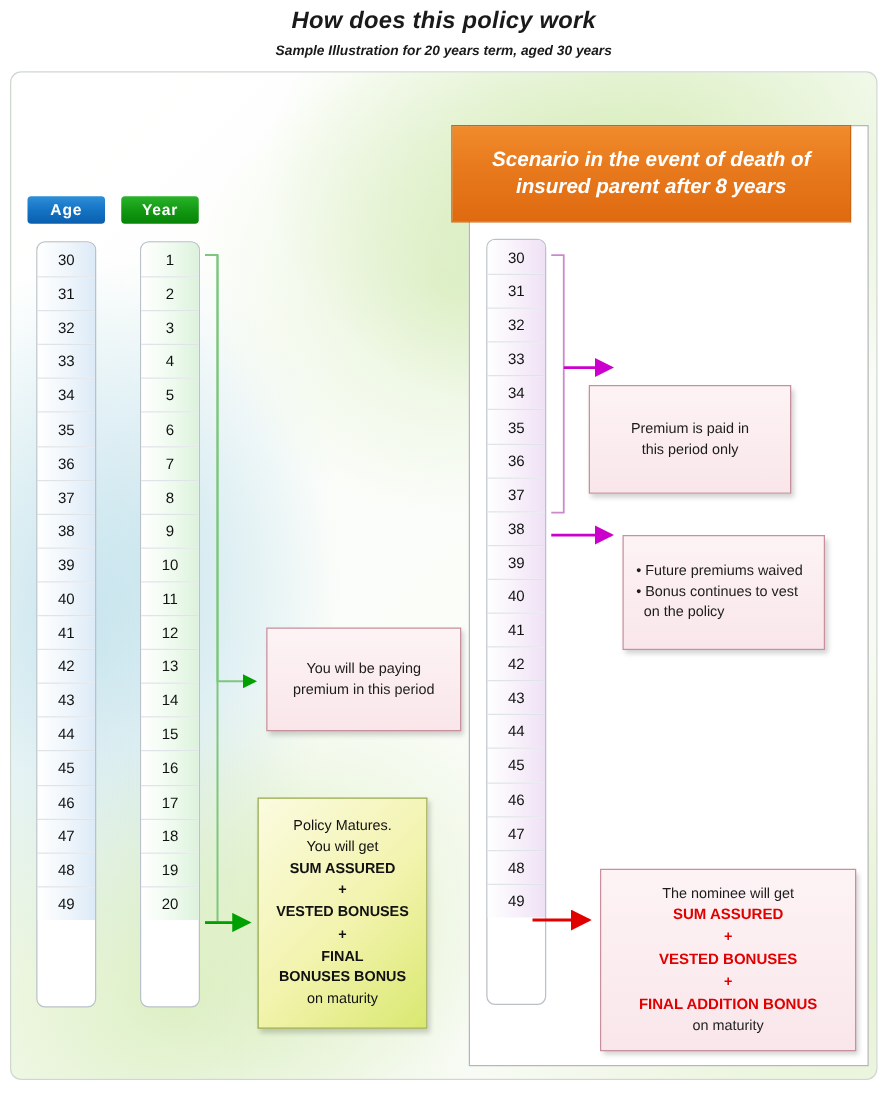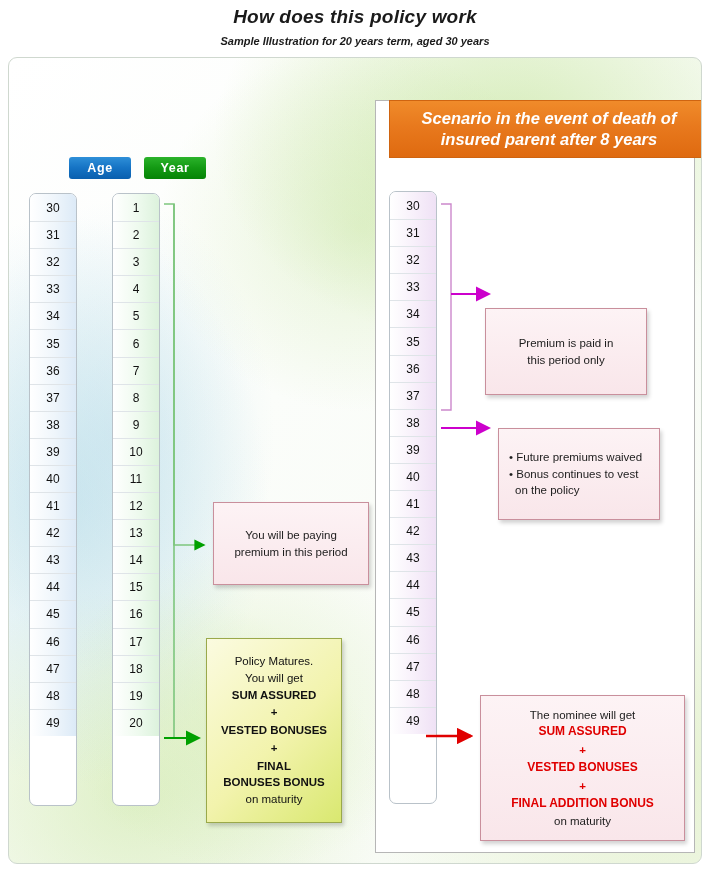--- a/index.html
+++ b/index.html
@@ -76,21 +76,20 @@
     width: 62px;
     height: 22px;
     border-radius: 3px;
     color: #ffffff;
     font-size: 12.5px;
     font-weight: bold;
     display: flex;
     align-items: center;
     justify-content: center;
     letter-spacing: 0.6px;
-    margin-left: 47px;
   }
   .pill-age {
     left: 13px; top: 99px;
     background: linear-gradient(to bottom, #2e8fd8 0%, #1573c4 50%, #0a5fae 100%);
   }
   .pill-year {
     left: 88px; top: 99px;
     background: linear-gradient(to bottom, #2bb32b 0%, #139913 50%, #068406 100%);
   }
 
@@ -133,22 +132,22 @@
   .scenario-box {
     position: absolute;
     left: 366px; top: 42px;
     width: 320px; height: 753px;
     background: #ffffff;
     border: 1px solid #b6b6b6;
     box-sizing: border-box;
   }
   .scenario-head {
     position: absolute;
-    left: 380px; top: 42px;
-    width: 320px; height: 58px;
+    left: 352px; top: 42px;
+    width: 320px; height: 78px;
     background: linear-gradient(to bottom, #f08b2a 0%, #e8791d 45%, #df6a10 100%);
     border: 1px solid #cf6410;
     box-sizing: border-box;
     display: flex;
     align-items: center;
     justify-content: center;
     padding: 0 10px;
   }
   .scenario-head span {
     color: #ffffff;
@@ -191,21 +190,21 @@
     border: 1px solid #9aa94a;
     background: linear-gradient(135deg, #fbfbe0 0%, #f2f3ac 55%, #d9e870 100%);
     color: #111111;
     padding: 0 6px;
   }
   .box-matures .line { font-size: 11.5px; }
   .box-matures .strong { font-weight: bold; font-size: 11.5px; }
   .box-matures .plus { font-weight: bold; font-size: 11.5px; margin: 1px 0; }
 
   .box-premium-paid {
-    left: 476px; top: 250px; width: 162px; height: 87px;
+    left: 462px; top: 250px; width: 162px; height: 87px;
   }
   .box-waived {
     left: 489px; top: 370px; width: 162px; height: 92px;
     align-items: flex-start;
     text-align: right;
     padding: 0 10px;
   }
   .box-waived .bullet { display: block; text-indent: -8px; padding-left: 8px; }
   .box-nominee {
     left: 471px; top: 637px; width: 205px; height: 146px;

